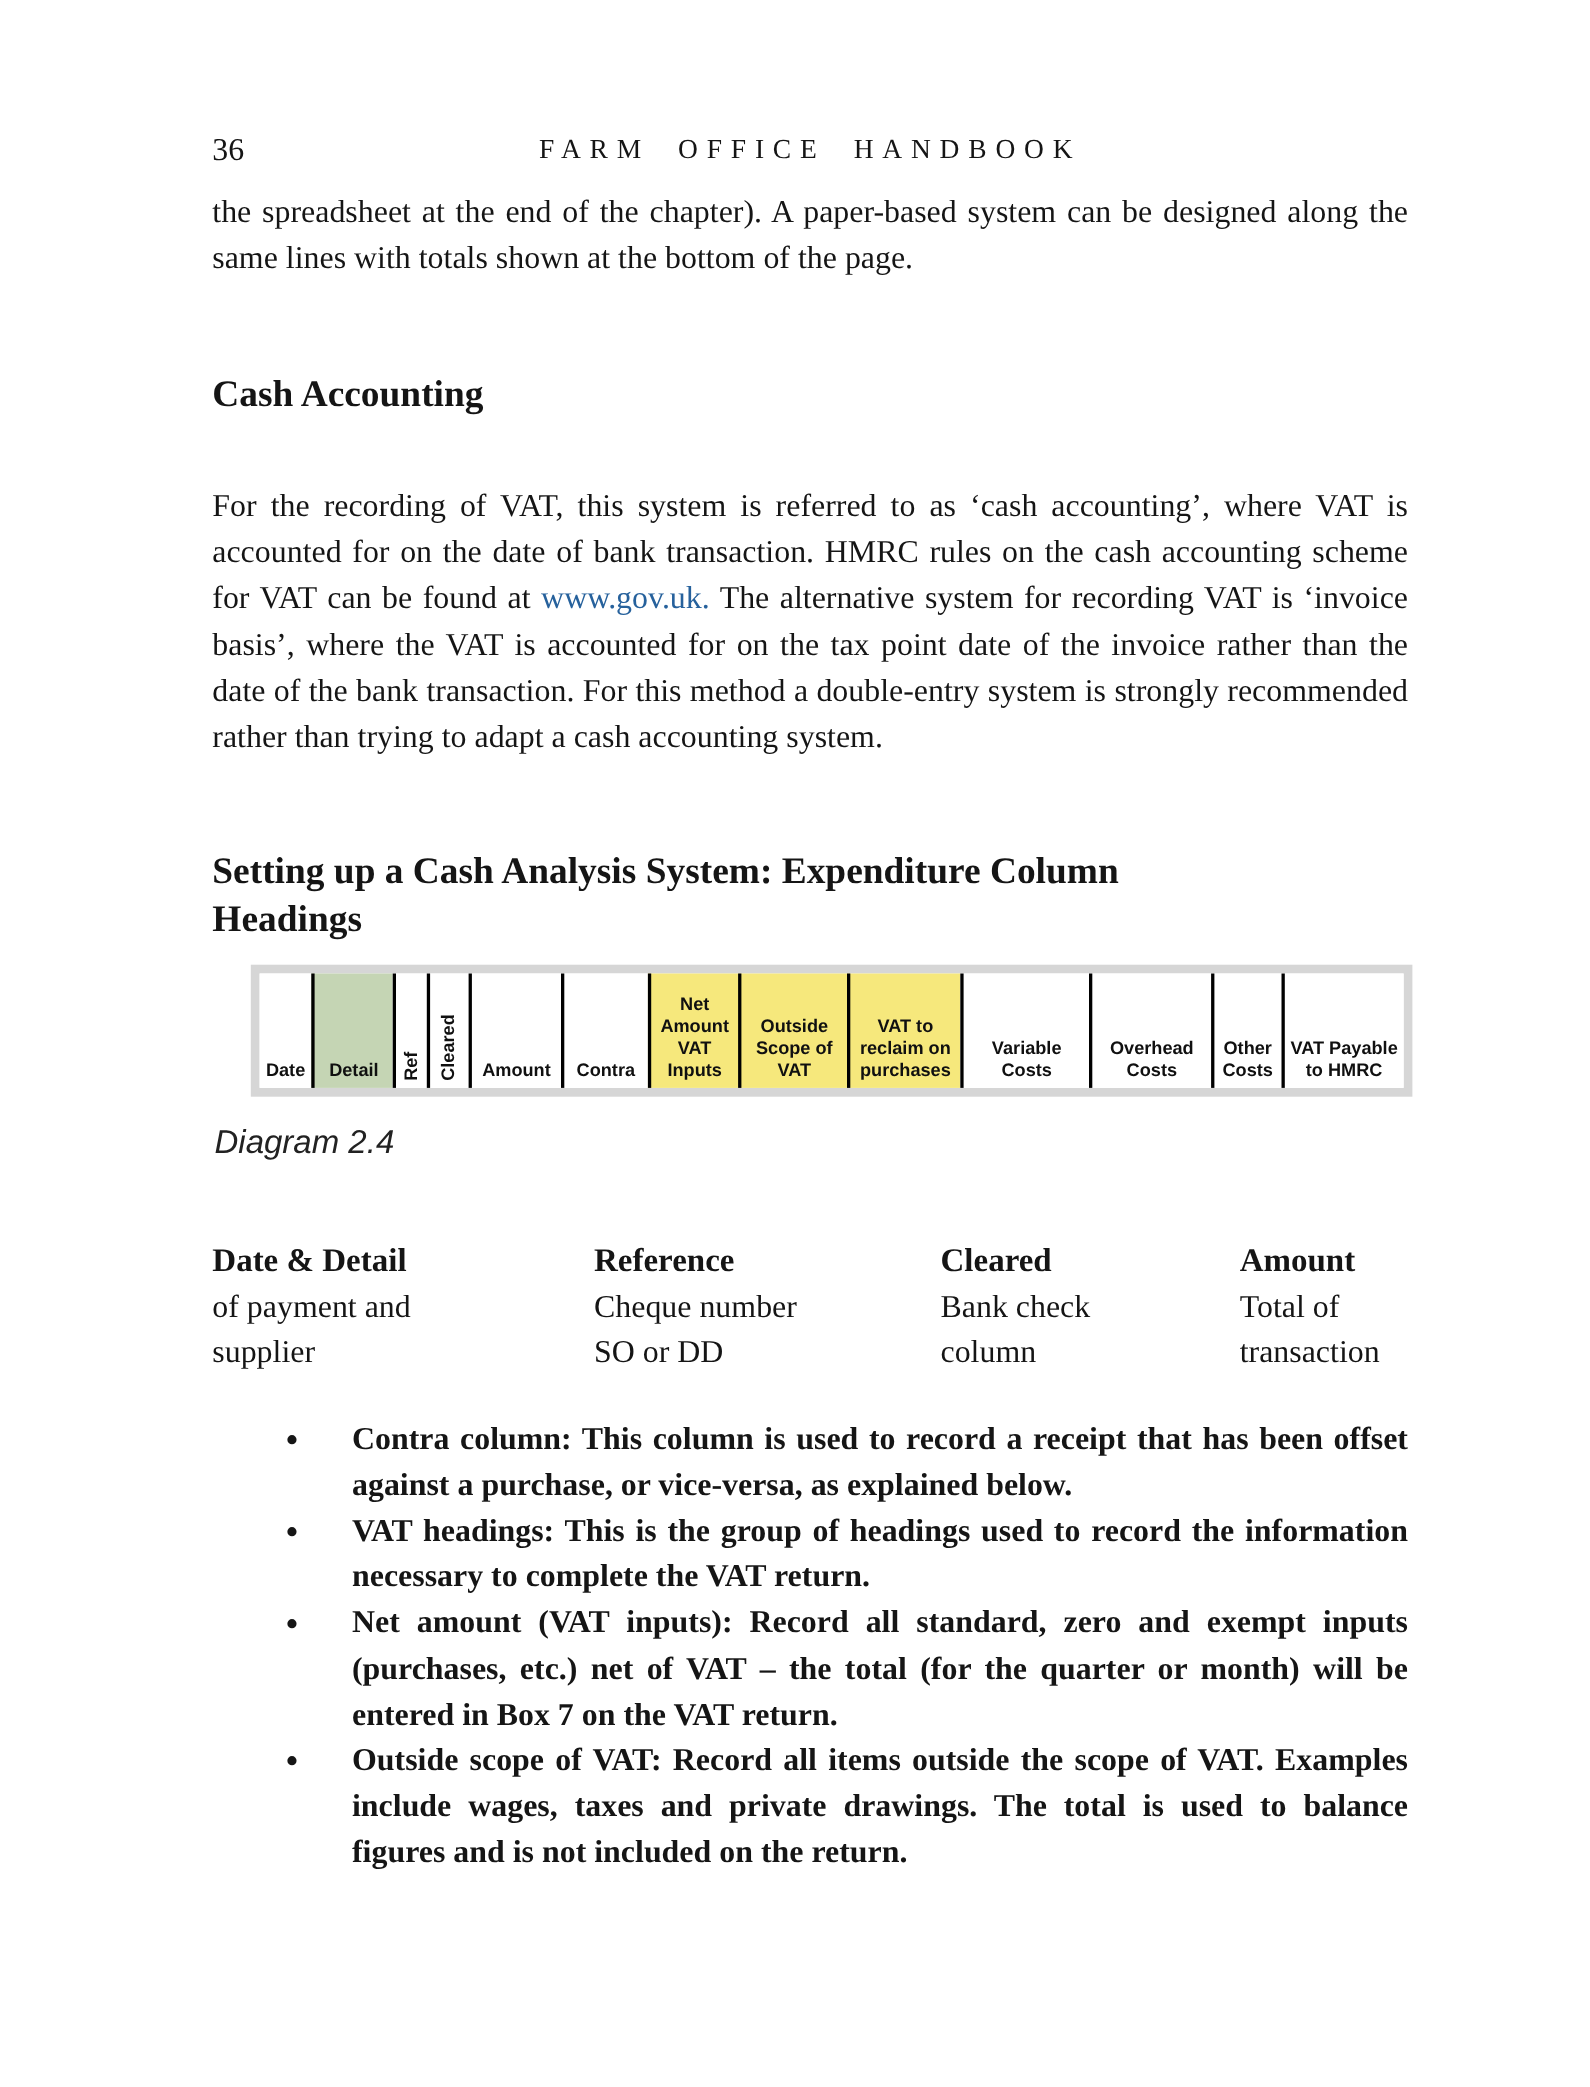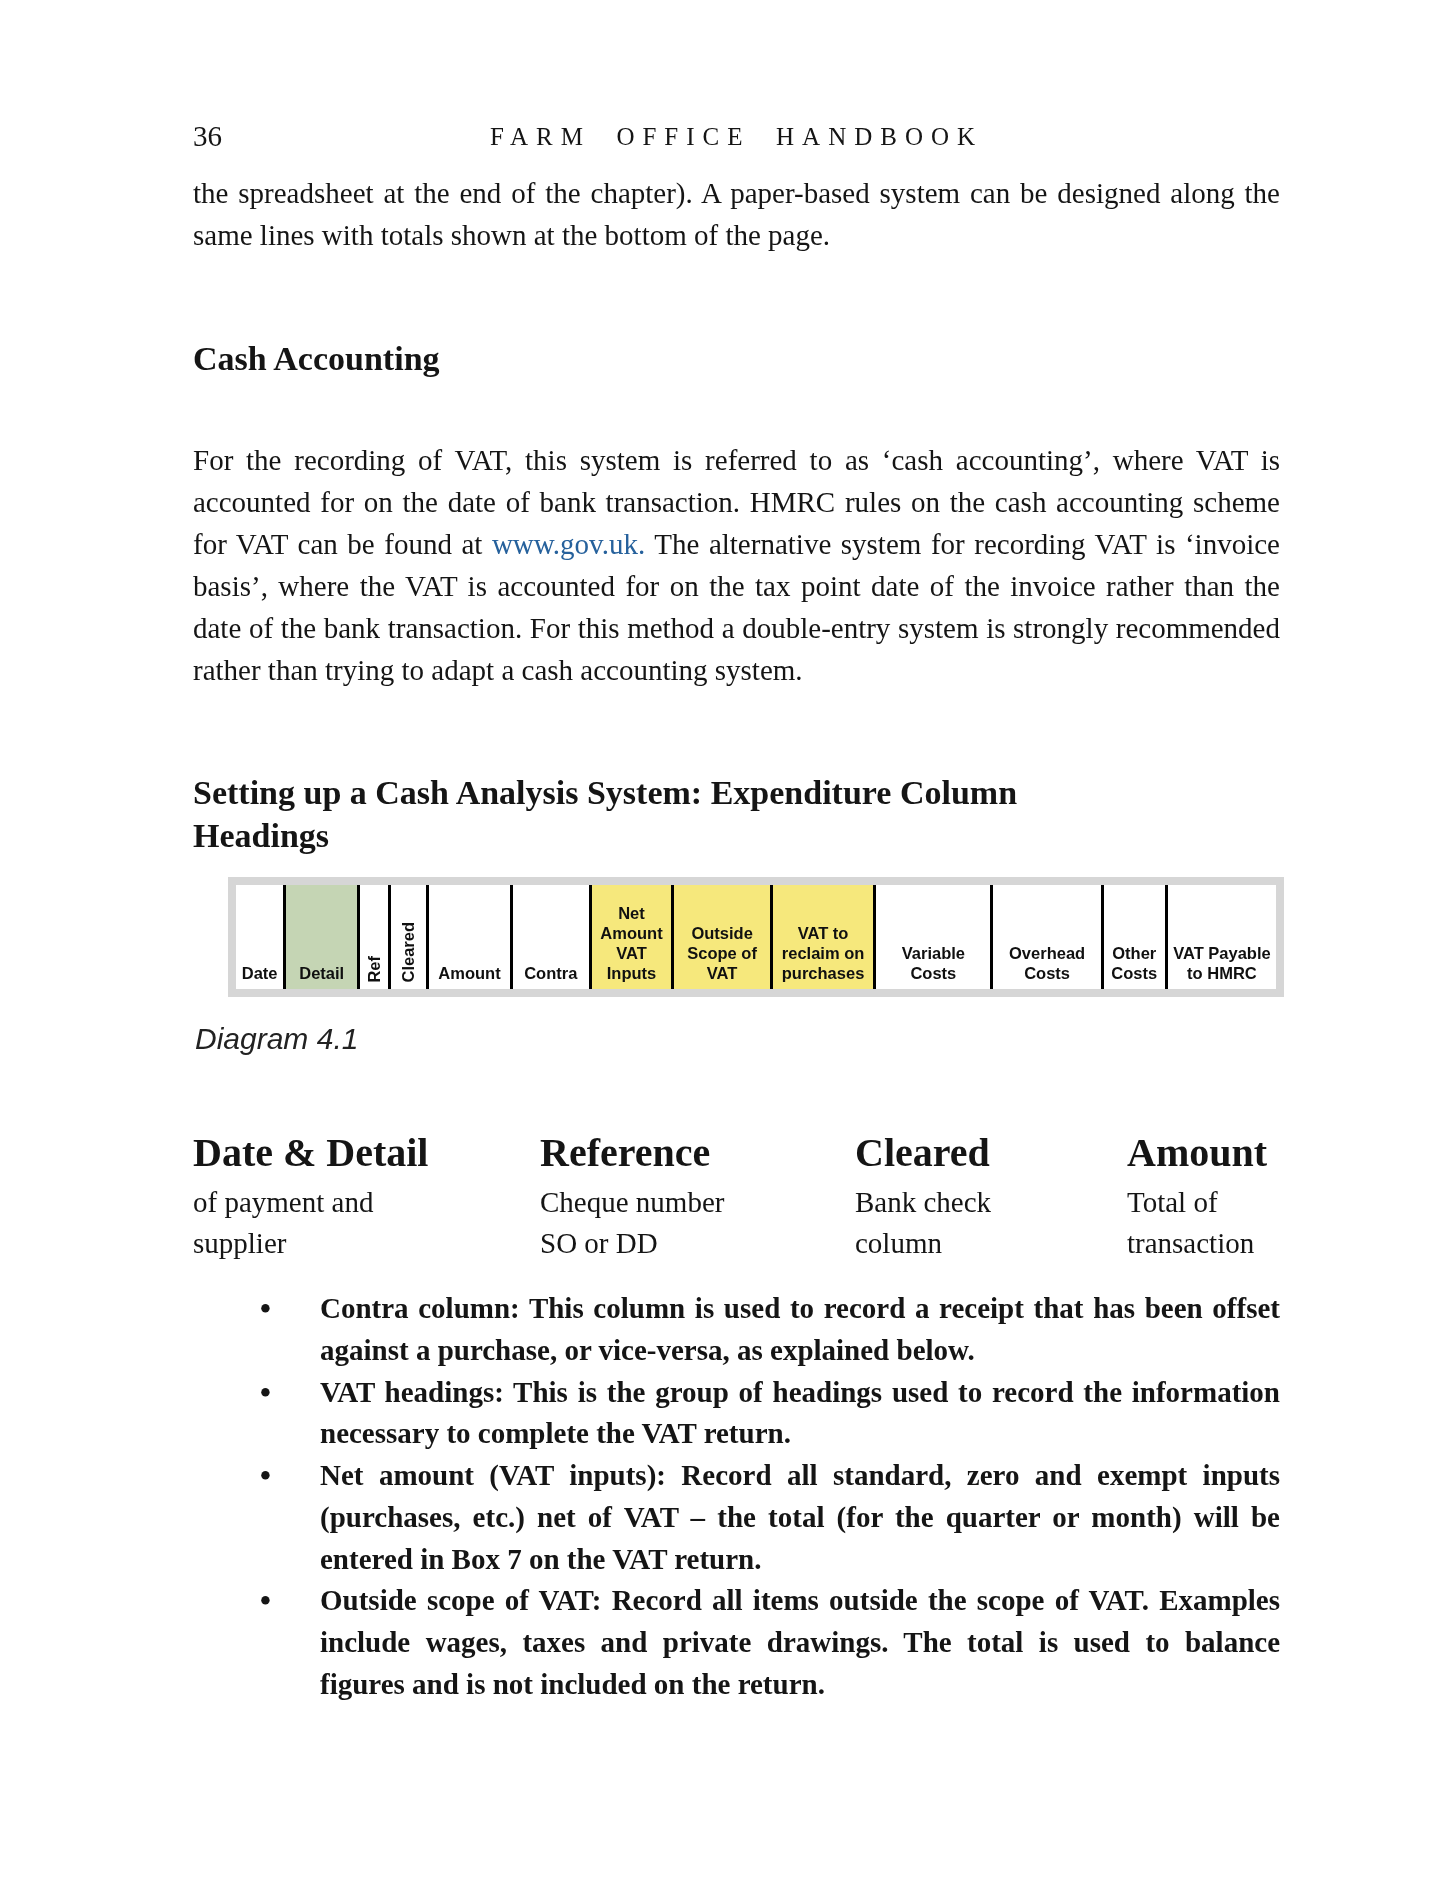--- a/index.html
+++ b/index.html
@@ -67,21 +67,21 @@
     position:absolute;top:1022px;left:195px;
     font-family:"Liberation Sans", sans-serif;font-style:italic;
     font-size:30px;color:#222;
   }
 
   
   .column-notes{
     position:absolute;top:1125px;left:193px;width:1090px;
     display:grid;grid-template-columns:347px 315px 272px 1fr;
   }
-  .note-heading{font-size:40px;font-weight:bold;line-height:1.42;}
+  .note-heading{font-size:30px;font-weight:bold;line-height:1.42;}
   .note-line{font-size:29px;line-height:1.42;}
 
   
   .bullets{
     position:absolute;top:1288px;left:258px;width:1022px;
     margin:0;padding:0;list-style:none;font-weight:bold;
   }
   .bullets li{
     position:relative;padding-left:62px;margin:0;
     font-size:29px;line-height:1.44;text-align:justify;
@@ -156,21 +156,21 @@
           <span class="cell-label">Other
 Costs</span>
         </div>
         <div class="cell bg-white" style="width: 113px;">
           <span class="cell-label">VAT Payable
 to HMRC</span>
         </div>
       </div>
   </div>
 
-  <div class="diagram-caption">Diagram 4.1</div>
+  <div class="diagram-caption">Diagram 2.4</div>
 
   <div class="column-notes">
     <div class="note">
       <div class="note-heading">Date &amp; Detail</div>
       <div class="note-line">of payment and</div>
       <div class="note-line">supplier</div>
     </div>
     <div class="note">
       <div class="note-heading">Reference</div>
       <div class="note-line">Cheque number</div>

